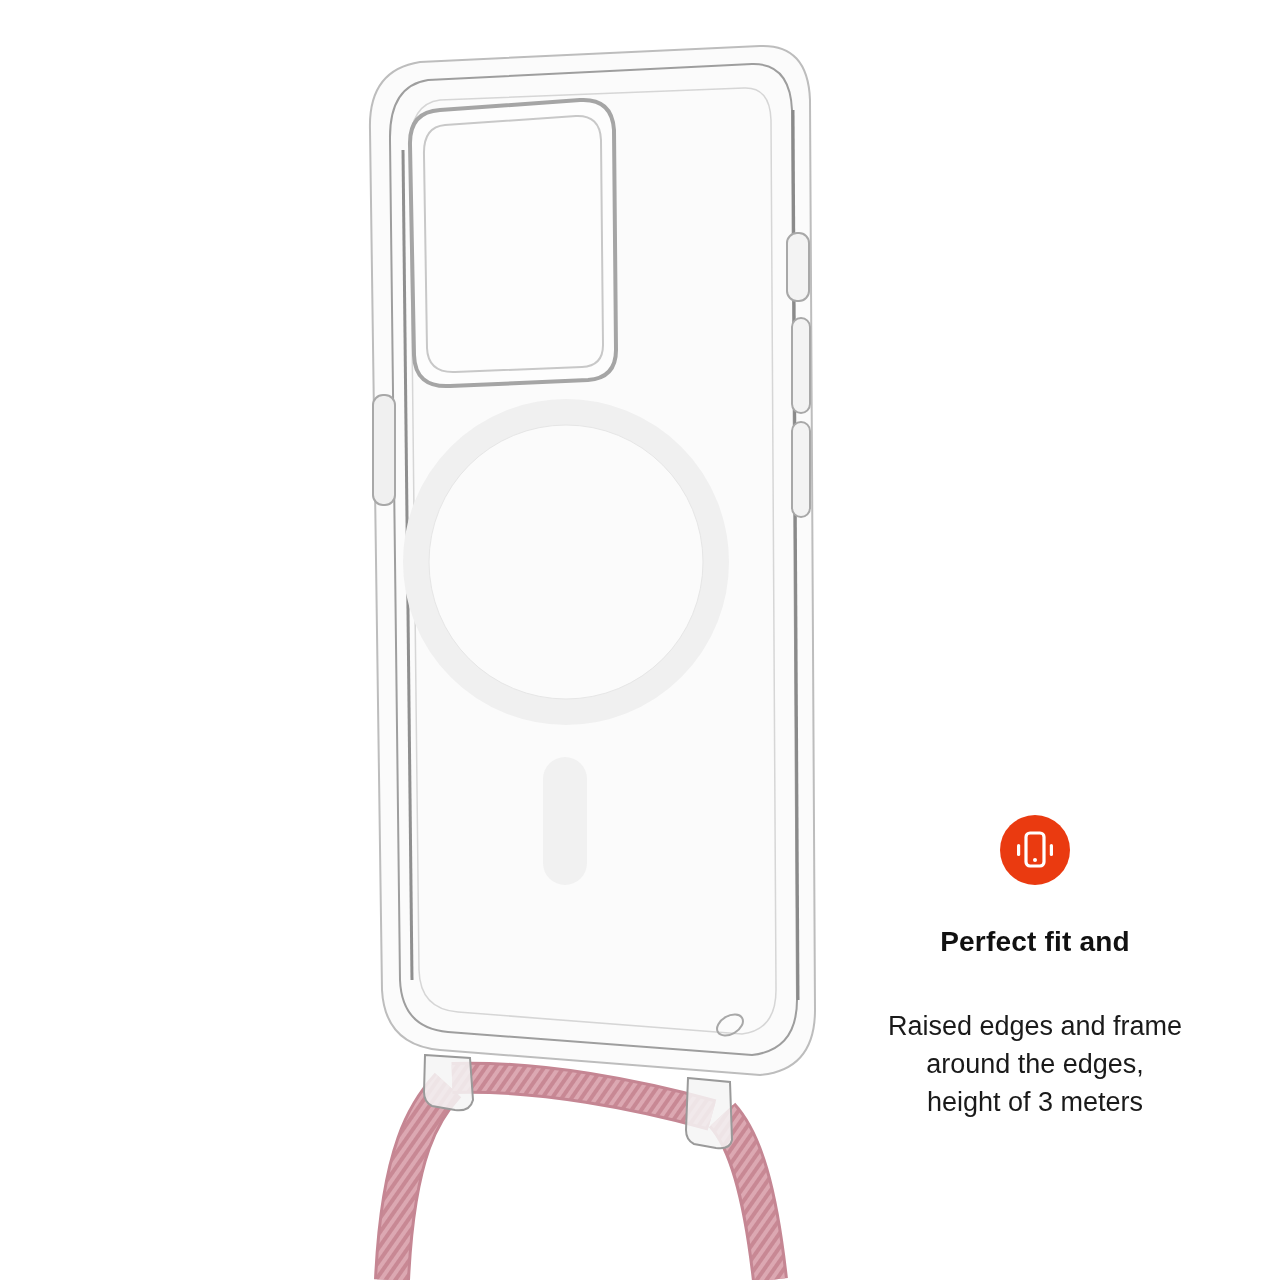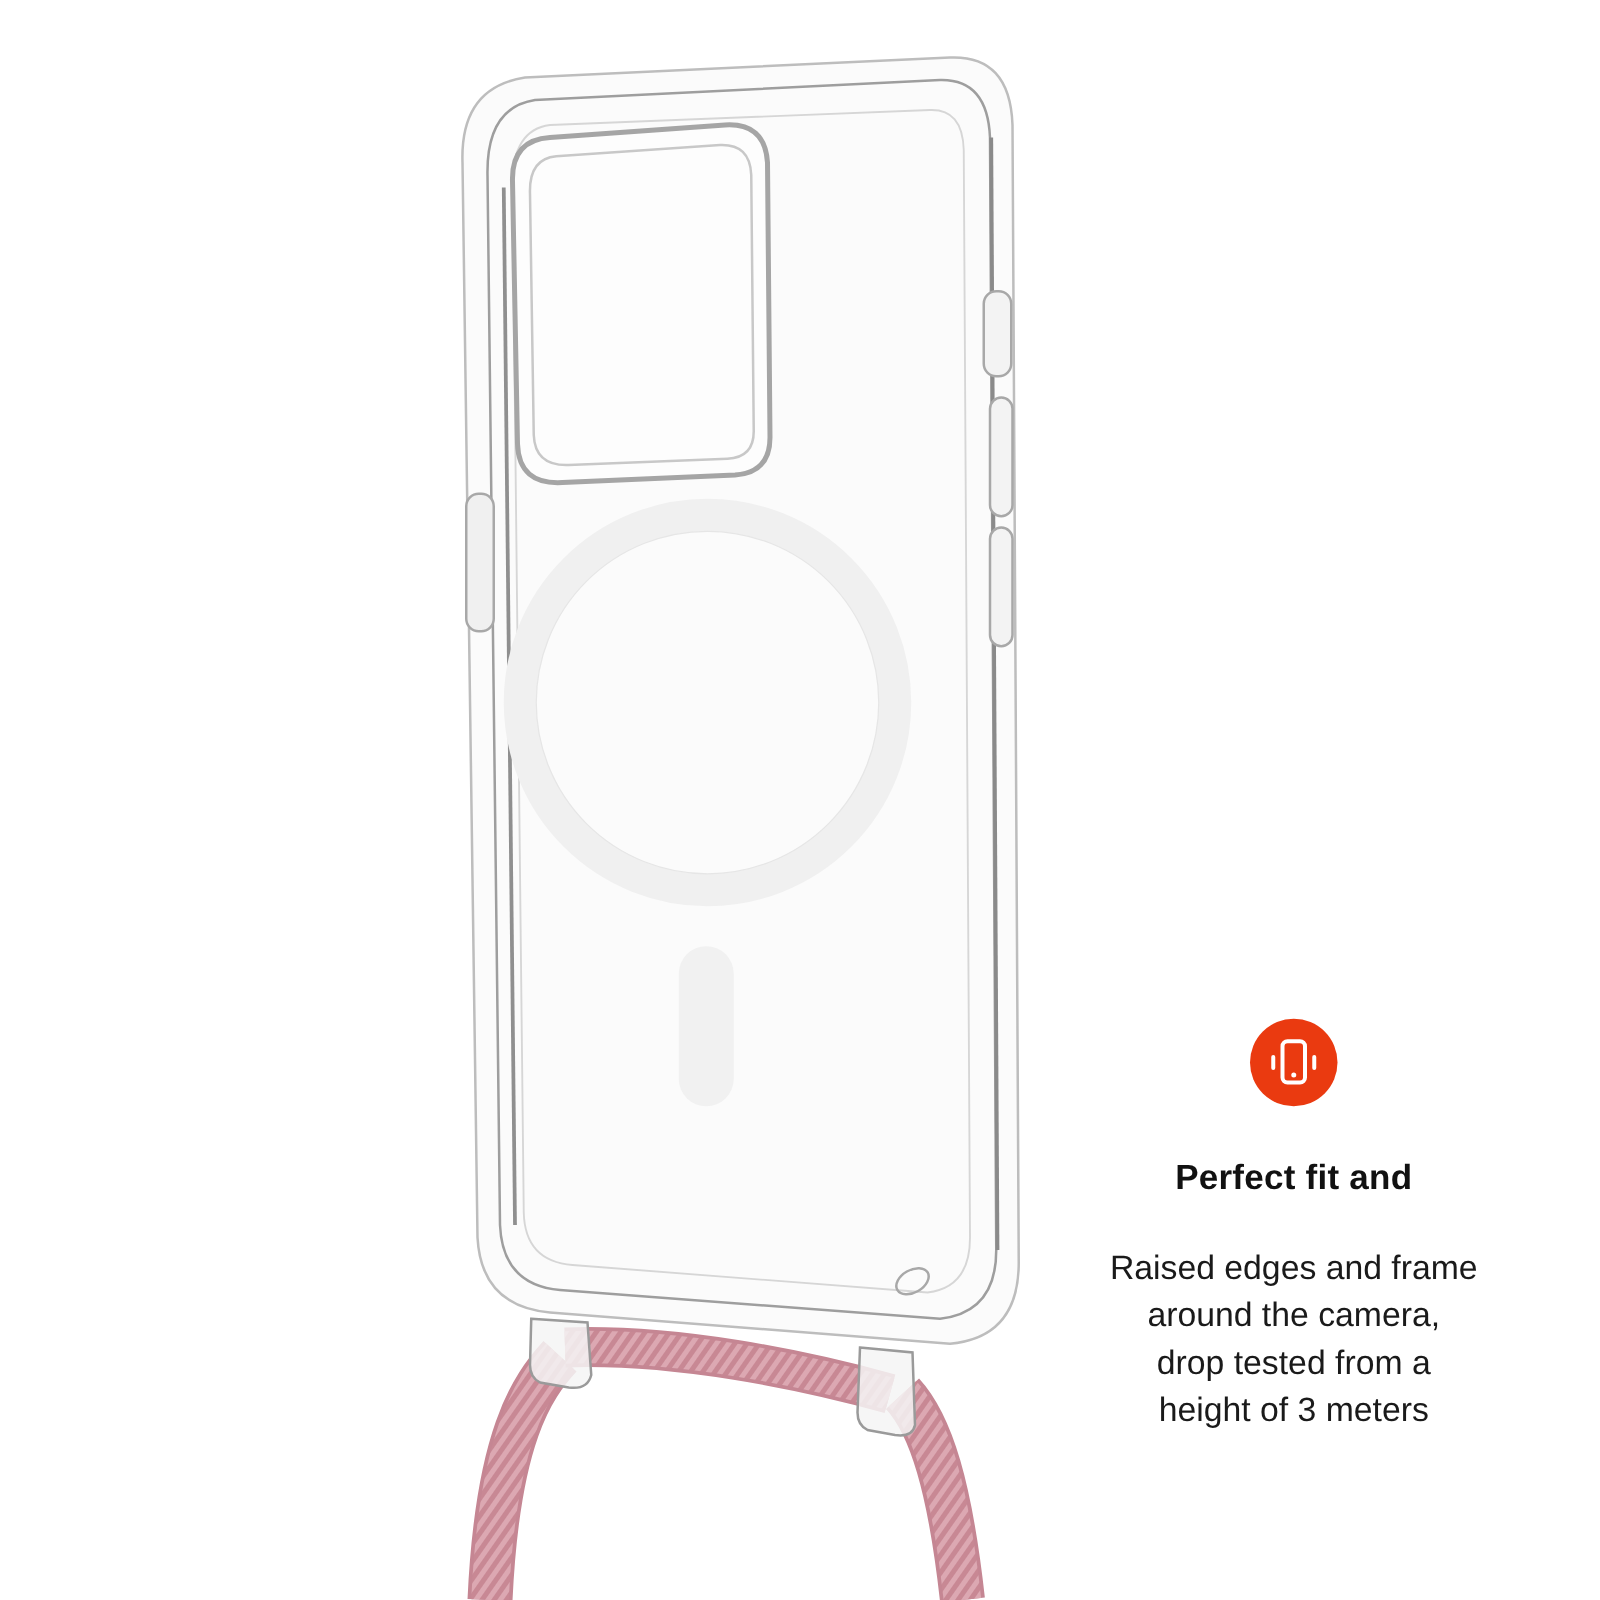--- a/index.html
+++ b/index.html
@@ -42,21 +42,21 @@
       margin-top: 38px;
       font-size: 28px;
       font-weight: 700;
       line-height: 38px;
       letter-spacing: 0.2px;
     }
     .feature-title span {
       display: block;
     }
     .feature-desc {
-      margin-top: 34px;
+      margin-top: 46px;
       font-size: 27px;
       font-weight: 400;
       line-height: 38px;
       color: #1a1a1a;
     }
     .feature-desc span {
       display: block;
     }
   </style>
 </head>
@@ -137,17 +137,16 @@
       <circle cx="22" cy="32" r="2" fill="#ffffff"></circle>
       <rect x="4" y="16" width="3.2" height="12" rx="1.6" fill="#ffffff"></rect>
       <rect x="36.8" y="16" width="3.2" height="12" rx="1.6" fill="#ffffff"></rect>
     </svg>
   </div>
   <div class="feature-title">
     <span>Perfect fit and</span>
   </div>
   <div class="feature-desc">
     <span>Raised edges and frame</span>
-    <span>around the camera,</span>
-    <span>drop tested from a</span>
+    <span>around the edges,</span>
     <span>height of 3 meters</span>
   </div>
 </div>
 
 </body></html>

